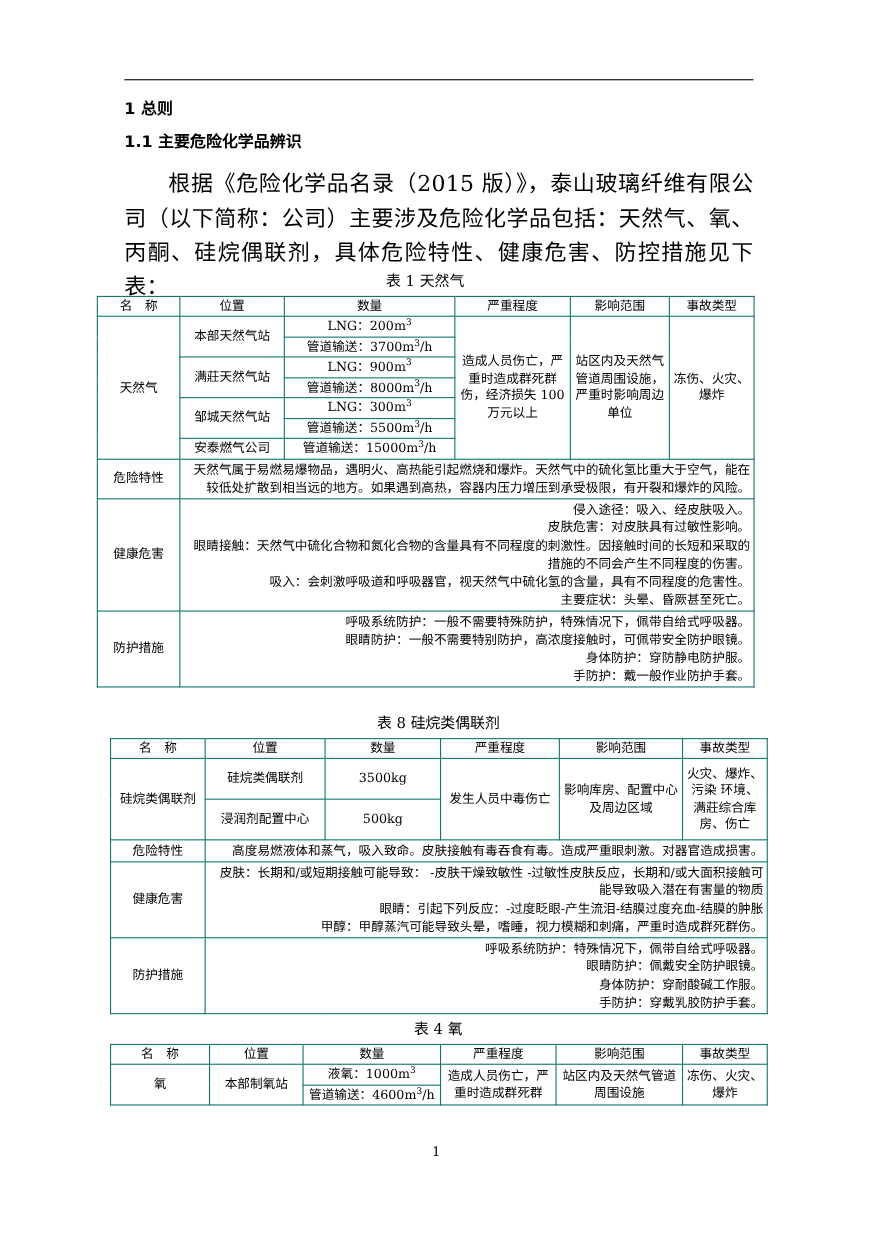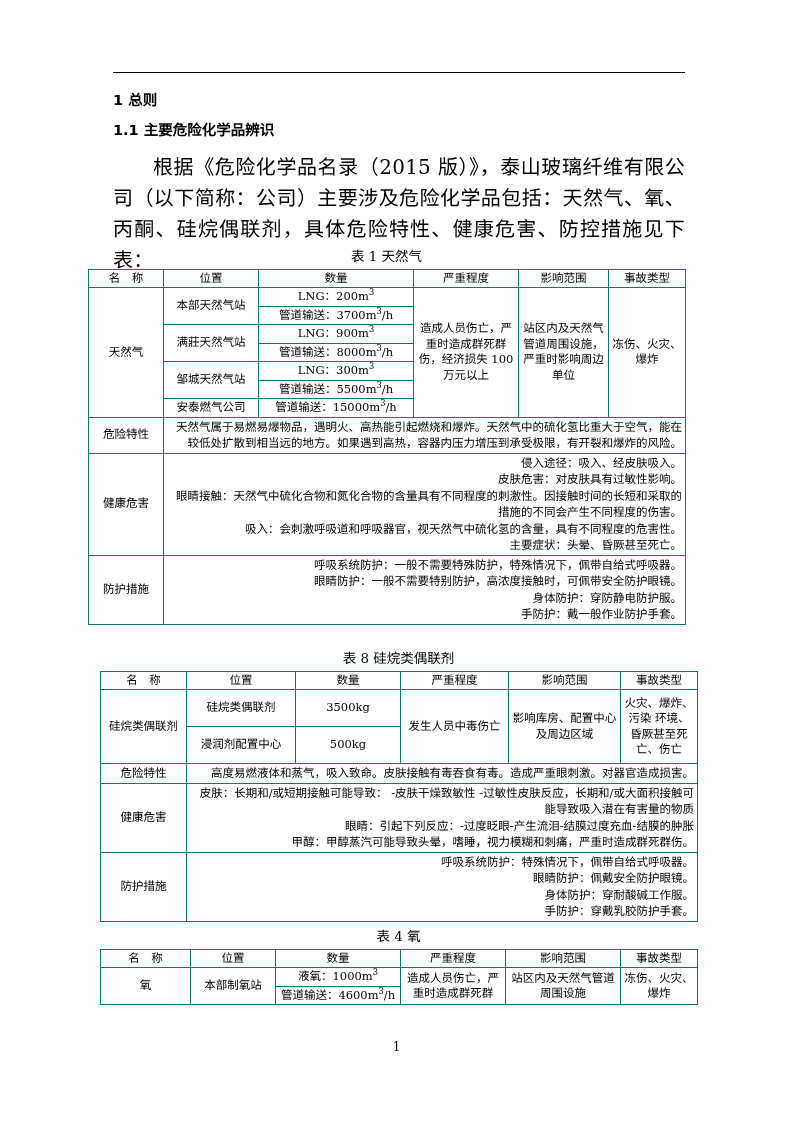--- a/index.html
+++ b/index.html
@@ -216,21 +216,21 @@
           <th class="ctr">事故类型</th>
         </tr>
       </thead>
       <tbody>
         <tr>
           <td class="ctr" rowspan="2">硅烷类偶联剂</td>
           <td class="ctr" style="height:34px">硅烷类偶联剂</td>
           <td class="ctr">3500kg</td>
           <td class="ctr" rowspan="2">发生人员中毒伤亡</td>
           <td class="ctr" rowspan="2">影响库房、配置中心及周边区域</td>
-          <td class="ctr" rowspan="2">火灾、爆炸、污染 环境、昏厥甚至死亡、伤亡</td>
+          <td class="ctr" rowspan="2">火灾、爆炸、污染 环境、满莊综合库房、伤亡</td>
         </tr>
         <tr>
           <td class="ctr" style="height:34px">浸润剂配置中心</td>
           <td class="ctr">500kg</td>
         </tr>
         <tr>
           <td class="ctr">危险特性</td>
           <td class="blk" colspan="5">高度易燃液体和蒸气，吸入致命。皮肤接触有毒吞食有毒。造成严重眼刺激。对器官造成损害。</td>
         </tr>
         <tr>

